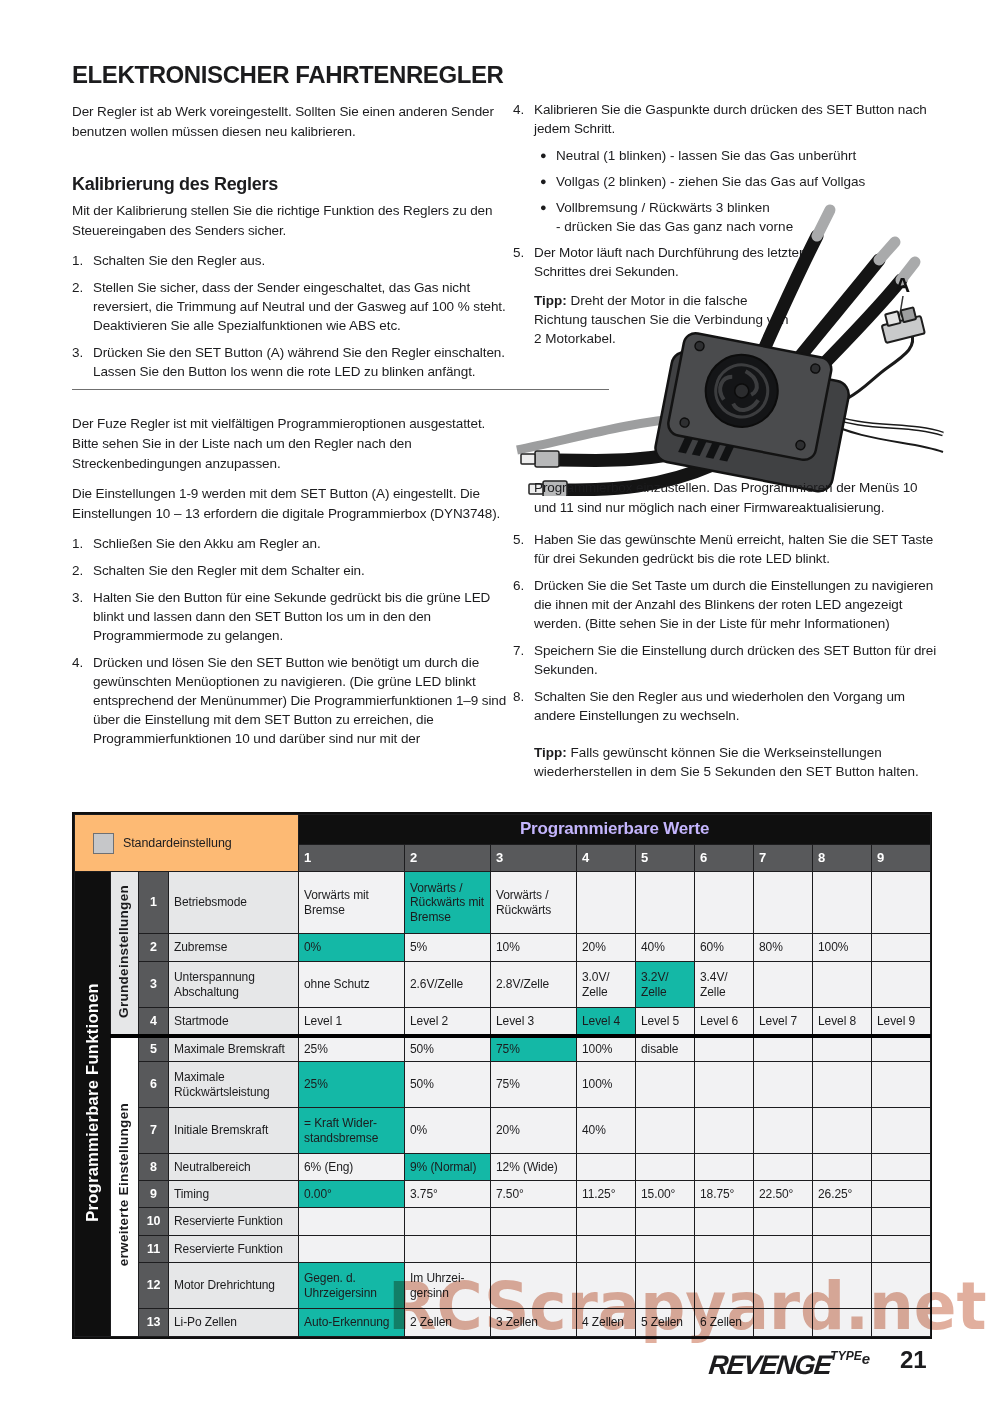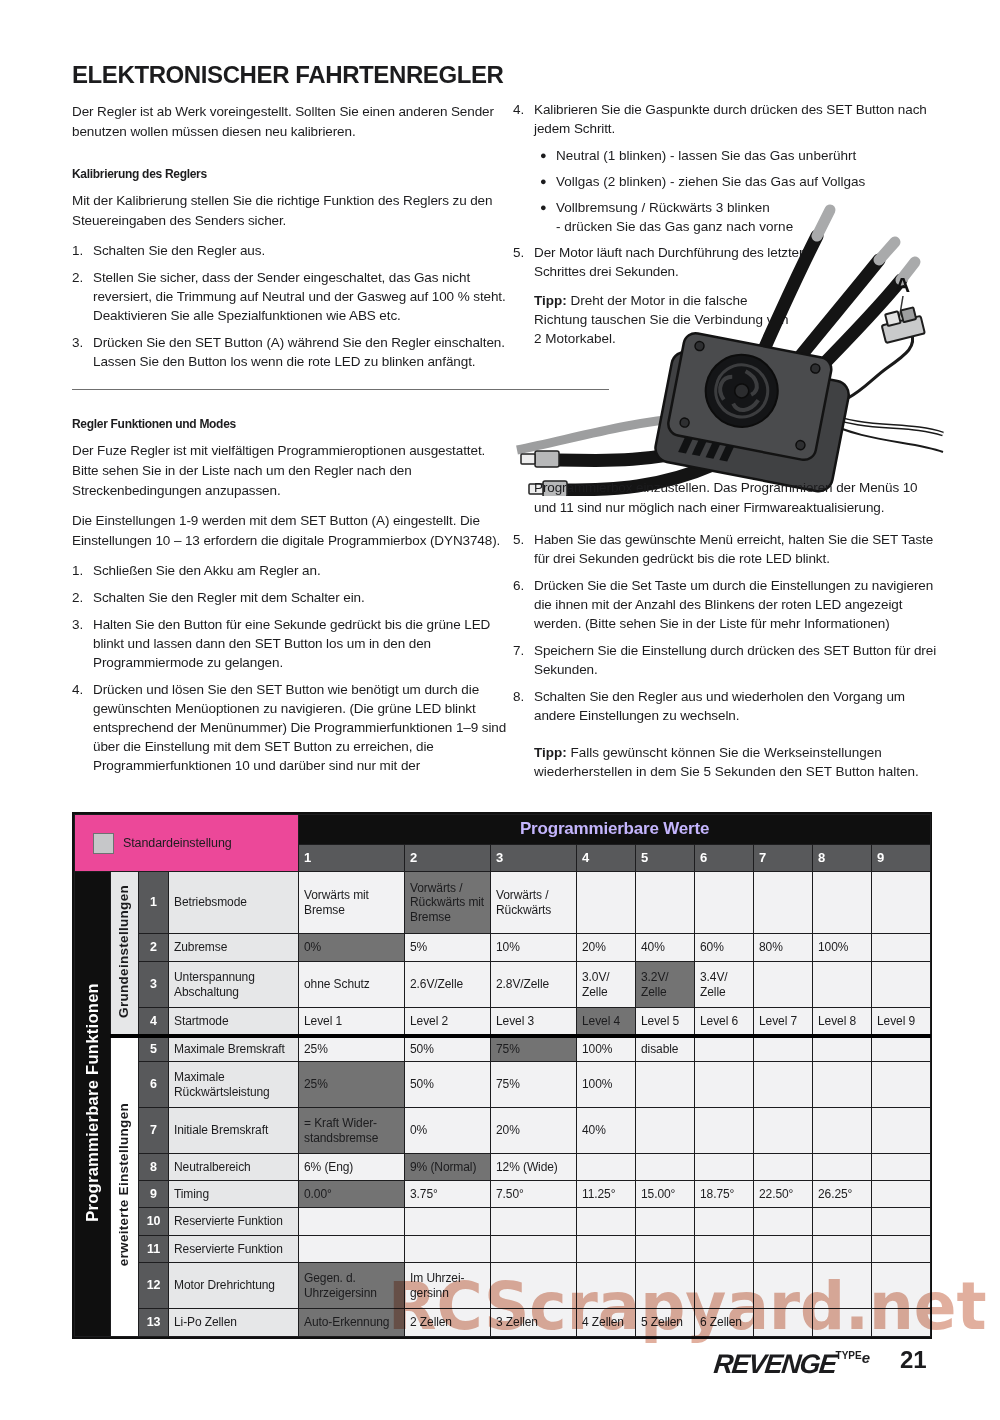--- a/index.html
+++ b/index.html
@@ -7,21 +7,21 @@
     width:1000px;height:1420px;position:relative;background:#ffffff;
     font-family:"Liberation Sans","DejaVu Sans",sans-serif;color:#1c1c1e;
     overflow:hidden;
   }
   .abs{position:absolute;}
   
   .col-left{left:72px;top:62px;width:442px;}
   .col-right-top{left:513px;top:100px;width:428px;}
   .col-right-bottom{left:513px;top:478px;width:430px;}
   h1{font-size:24px;line-height:26px;font-weight:700;letter-spacing:-0.4px;margin:0 0 14px 0;}
-  h2{font-size:12px;line-height:20px;font-weight:700;letter-spacing:-0.3px;margin:22px 0 7px 0;}
+  h2{font-size:18px;line-height:20px;font-weight:700;letter-spacing:-0.3px;margin:32px 0 7px 0;}
   p{font-size:13.5px;line-height:20px;margin:0 0 10px 0;letter-spacing:-0.1px;}
   .steps{margin:4px 0 0 0;}
   .step{display:flex;font-size:13.5px;line-height:19px;letter-spacing:-0.1px;margin:0 0 8px 0;}
   .step .n{flex:none;width:21px;}
   .step .t{flex:1;}
   .bullets{margin:2px 0 6px 0;}
   .bullet{display:flex;font-size:13.5px;line-height:19px;margin:0 0 7px 0;}
   .bullet .b{flex:none;width:16px;margin-left:27px;font-size:11px;line-height:19px;}
   .bullet .t{flex:1;white-space:pre-line;}
   .tip{font-size:13.5px;line-height:19px;margin:10px 0 10px 21px;}
@@ -29,43 +29,43 @@
   .narrow300{width:300px;}
   .narrow265{width:265px;}
   .rule{left:72px;top:389px;width:537px;height:1px;background:#6f6f6f;}
   
   .esc{left:515px;top:196px;width:430px;height:300px;}
   
   .tblwrap{left:72px;top:812px;width:856px;border:2px solid #0f0f0f;background:#fff;}
   table{border-collapse:collapse;table-layout:fixed;width:852px;}
   td{border:1px solid #1d1d1f;font-size:12px;line-height:14.5px;padding:2px 5px;
      vertical-align:middle;overflow:hidden;letter-spacing:-0.1px;}
-  td.legend-cell{background:#ec4899;border:1px solid #1d1d1f;padding:0;margin-left:8px;}
+  td.legend-cell{background:#fdba74;border:1px solid #1d1d1f;padding:0;margin-left:8px;}
   .legend{display:flex;align-items:center;gap:9px;padding-left:18px;}
   .swatch{width:19px;height:19px;background:#c6c7c9;border:1px solid #6f7072;flex:none;}
   .legend span.lbl{font-size:12.5px;}
   td.hdr-title{background:#0f0f0f;color:#c4b5fd;font-size:17px;font-weight:700;text-align:center;letter-spacing:-0.2px;}
   td.hdr-num{background:#58595b;color:#fff;font-weight:700;font-size:13px;text-align:left;border-left:1px solid #8d8e90;border-bottom:1px solid #1d1d1f;}
   td.leftbar{background:#0f0f0f;color:#fff;text-align:center;padding:0;}
   td.sect{background:#e6e7e8;text-align:center;padding:0;}
   td.sect.white{background:#ffffff;}
   .vtxt{writing-mode:vertical-rl;transform:rotate(180deg);display:inline-block;
         font-weight:700;letter-spacing:0.3px;white-space:nowrap;}
   td.leftbar .vtxt{font-size:16.5px;}
   td.sect .vtxt{font-size:13.5px;}
   td.numc{background:#58595b;color:#fff;font-weight:700;text-align:center;font-size:12.5px;
           border-top:1px solid #9b9c9e;border-bottom:1px solid #1d1d1f;}
   td.lbl{background:#e6e7e8;}
   td.val{background:#f2f2f3;}
-  td.def{background:#737373;}
+  td.def{background:#14b8a6;}
   tr.sep td{border-top:4px solid #000;}
   
   .brand{left:630px;top:1349px;width:240px;text-align:right;white-space:nowrap;}
   .brand .main{font-style:italic;font-weight:700;font-size:27px;letter-spacing:-1.5px;transform:skewX(-6deg);display:inline-block;}
-  .brand .typ{font-weight:700;font-size:10px;vertical-align:14px;letter-spacing:0;}
+  .brand .typ{font-style:italic;font-weight:700;font-size:12px;vertical-align:14px;letter-spacing:0;}
   .brand .e{font-style:italic;font-weight:700;font-size:15px;vertical-align:10px;}
   .pagenum{left:900px;top:1346px;font-size:24px;font-weight:700;}
   
   .watermark{left:388px;top:1270px;font-size:63px;font-weight:700;
     color:#cf7e62;opacity:0.62;letter-spacing:0px;mix-blend-mode:multiply;
     font-family:"DejaVu Sans","Liberation Sans",sans-serif;transform:scaleY(1.04);}
 </style>
 </head>
 <body>
 
@@ -86,21 +86,20 @@
       <div class="step">
         <span class="n">3.</span>
         <span class="t">Drücken Sie den SET Button (A) während Sie den Regler einschalten. Lassen Sie den Button los wenn die rote LED zu blinken anfängt.</span>
       </div>
     </div>
 </div>
 
 <div class="abs rule"></div>
 
 <div class="abs col-left" style="top:414px">
-  <h2 style="margin-top:0">Regler Funktionen und Modes</h2>
   <p>Der Fuze Regler ist mit vielfältigen Programmieroptionen ausgestattet. Bitte sehen Sie in der Liste nach um den Regler nach den Streckenbedingungen anzupassen.</p>
   <p>Die Einstellungen 1-9 werden mit dem SET Button (A) eingestellt. Die Einstellungen 10 – 13 erfordern die digitale Programmierbox (DYN3748).</p>
   <div class="steps" id="prog-steps">
       <div class="step">
         <span class="n">1.</span>
         <span class="t">Schließen Sie  den Akku am Regler an.</span>
       </div>
       <div class="step">
         <span class="n">2.</span>
         <span class="t">Schalten Sie den Regler mit dem Schalter ein.</span>

